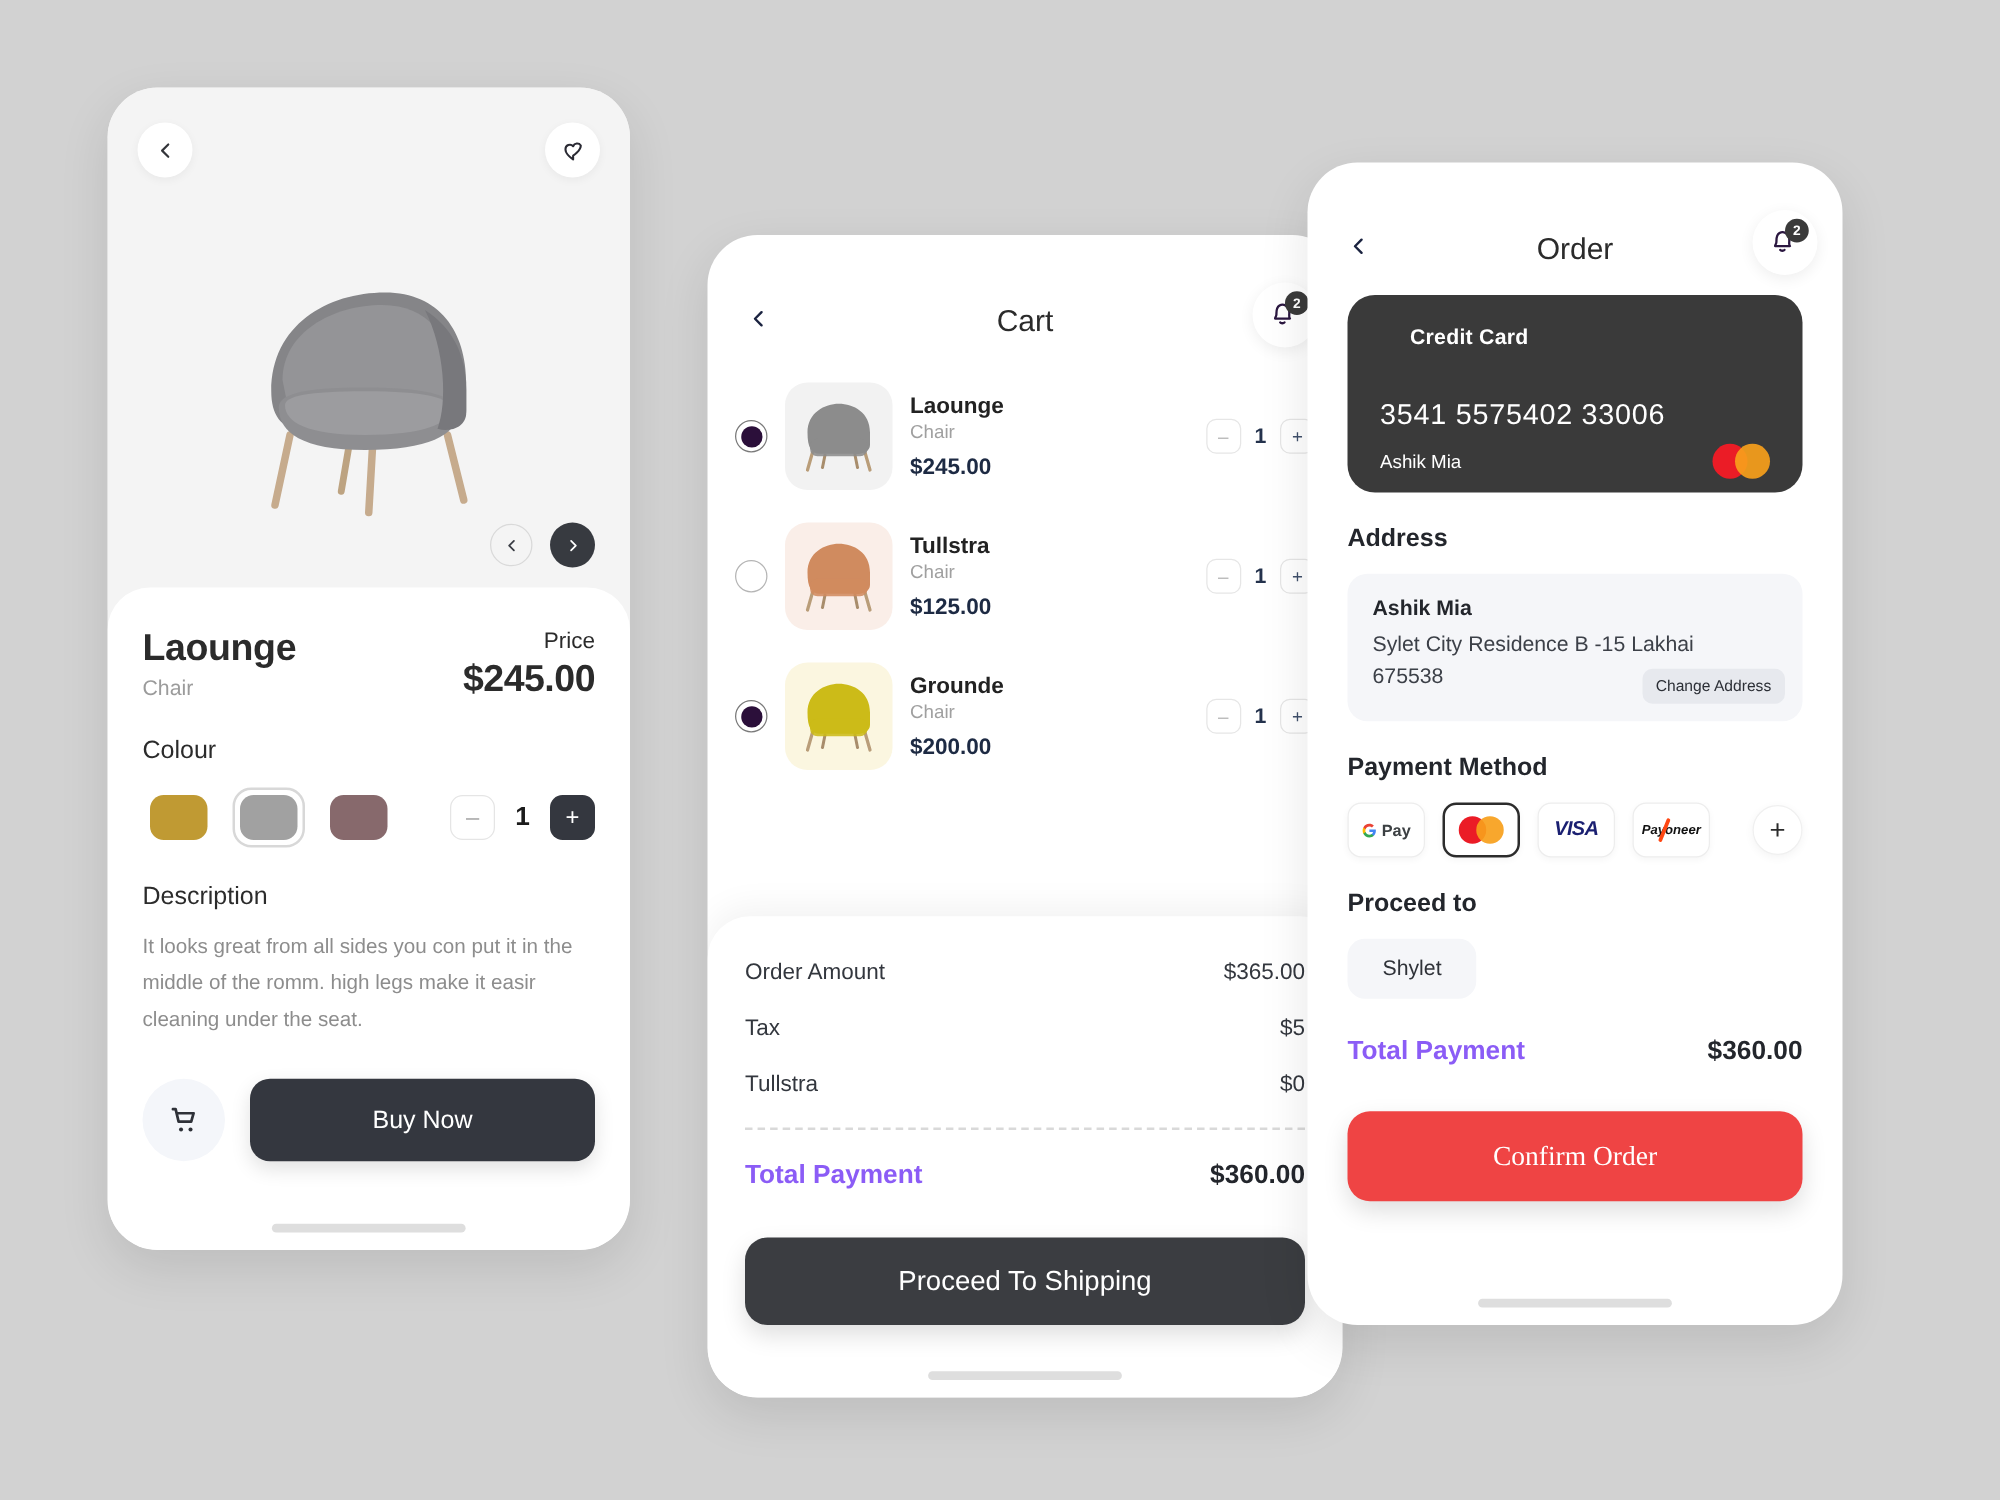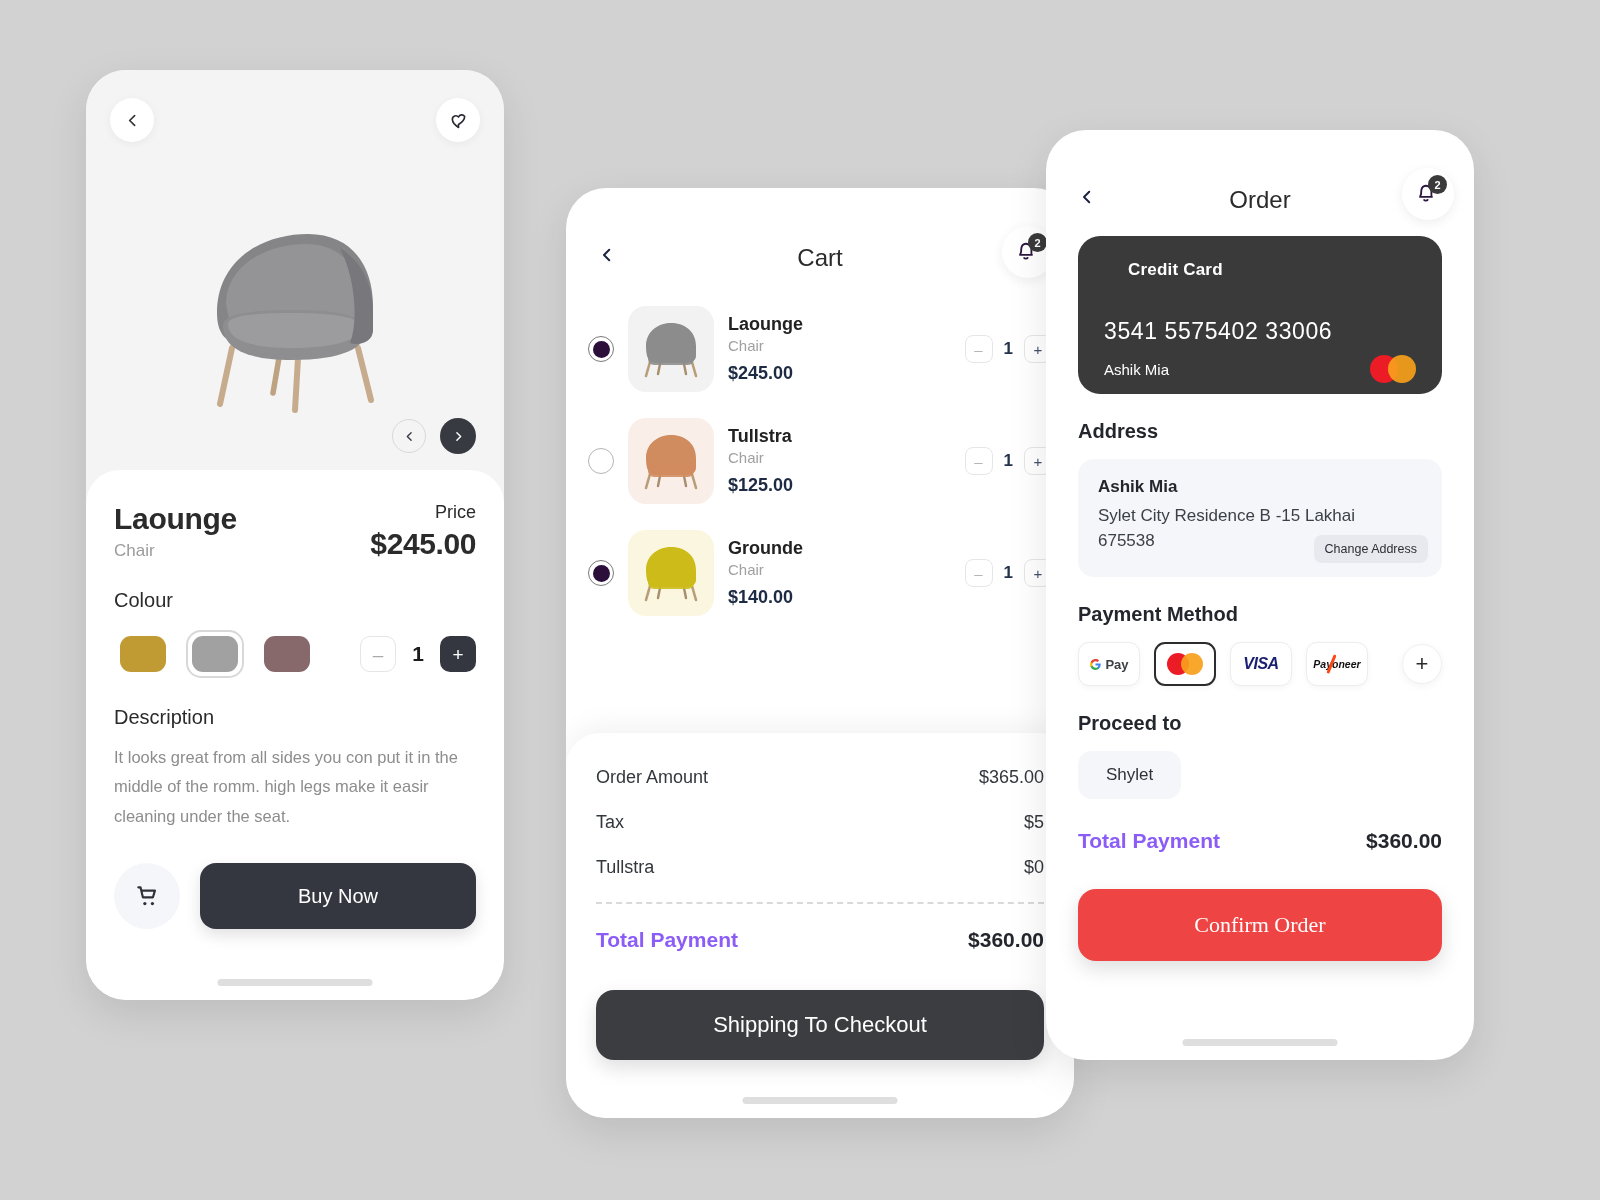--- a/index.html
+++ b/index.html
@@ -409,21 +409,21 @@
               <path d="M56 44 L60 58" stroke="#b99d79" stroke-width="2.6" stroke-linecap="round"></path>
               <path d="M24 46 L22 56" stroke="#a88d6c" stroke-width="2.4" stroke-linecap="round"></path>
               <path d="M48 46 L50 56" stroke="#a88d6c" stroke-width="2.4" stroke-linecap="round"></path>
               <path d="M10 28 C10 12 24 5 35 5 C47 5 60 12 60 28 L60 38 C60 44 52 46 46 45 L20 45 C13 45 10 40 10 28 Z" fill="#ccbb18"></path>
               <rect x="12" y="33" width="46" height="14" rx="6" fill="#ccbb18" opacity="0.88"></rect>
             </svg>
           </div>
           <div class="ci-meta">
             <div class="ci-name">Grounde</div>
             <div class="ci-cat">Chair</div>
-            <div class="ci-price">$140.00</div>
+            <div class="ci-price">$200.00</div>
           </div>
           <div class="ci-step">
             <div class="sbtn minus">–</div>
             <div class="ci-qty">1</div>
             <div class="sbtn plus">+</div>
           </div>
         </div>
       </div>
 
     <div class="summary-sheet">
@@ -439,21 +439,21 @@
           <div class="sum-row">
             <div class="sum-label">Tullstra</div>
             <div class="sum-val">$0</div>
           </div>
         </div>
       <div class="dash"></div>
       <div class="sum-row">
         <div class="total-label">Total Payment</div>
         <div class="total-val">$360.00</div>
       </div>
-      <button class="checkout-btn">Shipping To Checkout</button>
+      <button class="checkout-btn">Proceed To Shipping</button>
     </div>
 
     <div class="home-bar"></div>
   </div>
 
   <div class="phone" id="phone-order">
 
     <div class="appbar">
       <div class="back">
         <svg width="18" height="18" viewBox="0 0 24 24" fill="none">

